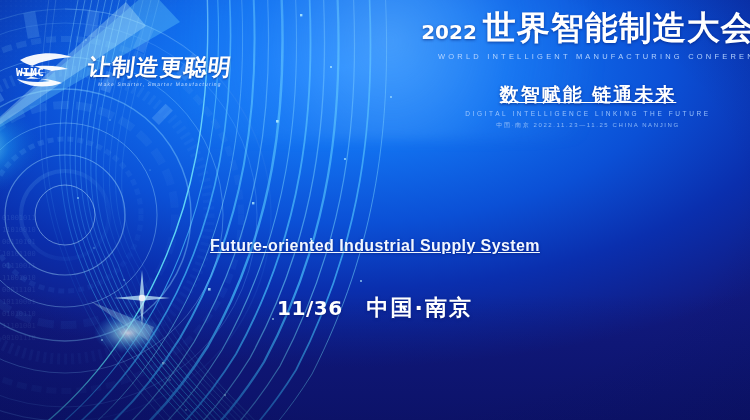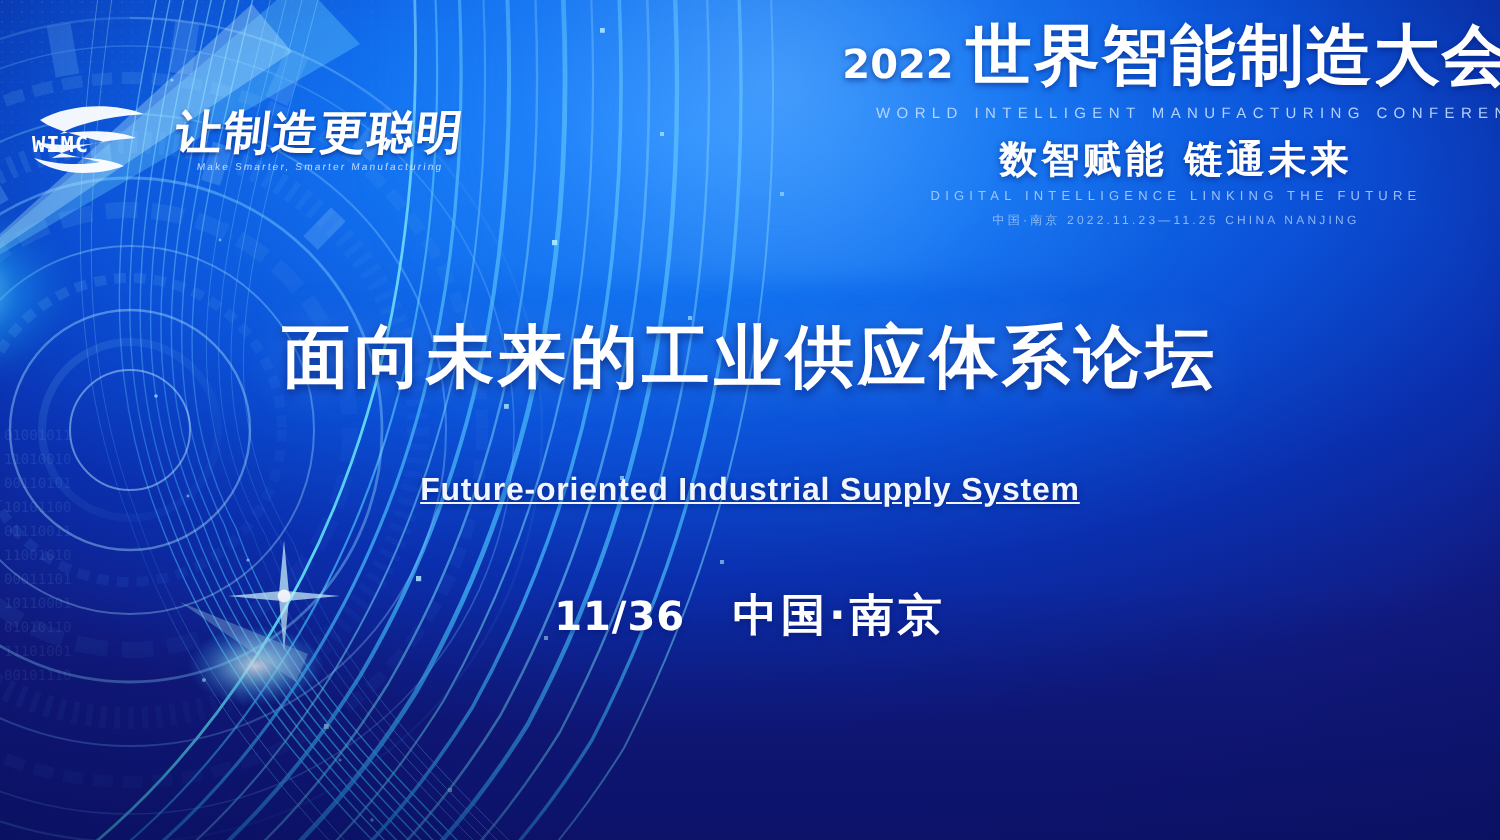--- a/index.html
+++ b/index.html
@@ -88,22 +88,23 @@
     color:#ffffff;
     text-shadow:0 1px 3px rgba(0,25,110,.6);
   }
   .conf-en {
     font-size:7.5px; letter-spacing:3.2px; color:#bcd8ff;
     white-space:nowrap; margin-top:1px; opacity:.95;
   }
   .conf-tag {
     font-family:"DejaVu Sans", sans-serif;
     font-size:19px; font-weight:700; color:#ffffff;
-    letter-spacing:2px; white-space:nowrap; margin-top:6px;
+    letter-spacing:2px; white-space:nowrap; margin-top:21px;
     text-shadow:0 1px 3px rgba(0,25,110,.6);
+    text-decoration:underline;
   }
   .conf-tag-en {
     font-size:6.5px; letter-spacing:2.6px; color:#a9cdff;
     white-space:nowrap; margin-top:2px; opacity:.9;
   }
   .conf-where {
     font-size:6px; letter-spacing:1.6px; color:#9dc4fa;
     white-space:nowrap; margin-top:4px; opacity:.88;
   }
 
@@ -390,21 +391,20 @@
       <span class="conf-year">2022</span>
       <span class="conf-cn">世界智能制造大会</span>
     </div>
     <div class="conf-en">WORLD INTELLIGENT MANUFACTURING CONFERENCE</div>
     <div class="conf-tag">数智赋能  链通未来</div>
     <div class="conf-tag-en">DIGITAL INTELLIGENCE LINKING THE FUTURE</div>
     <div class="conf-where">中国·南京  2022.11.23—11.25  CHINA  NANJING</div>
   </div>
 
   <div id="center">
-    <div id="main-title">面向未来的工业供应体系论坛</div>
     <div id="sub-title">Future-oriented Industrial Supply System</div>
     <div id="meta-line">
       <span class="meta-date">11/36</span>
       <span class="meta-place">中国·南京</span>
     </div>
   </div>
 
 </div>
 
 </body></html>

